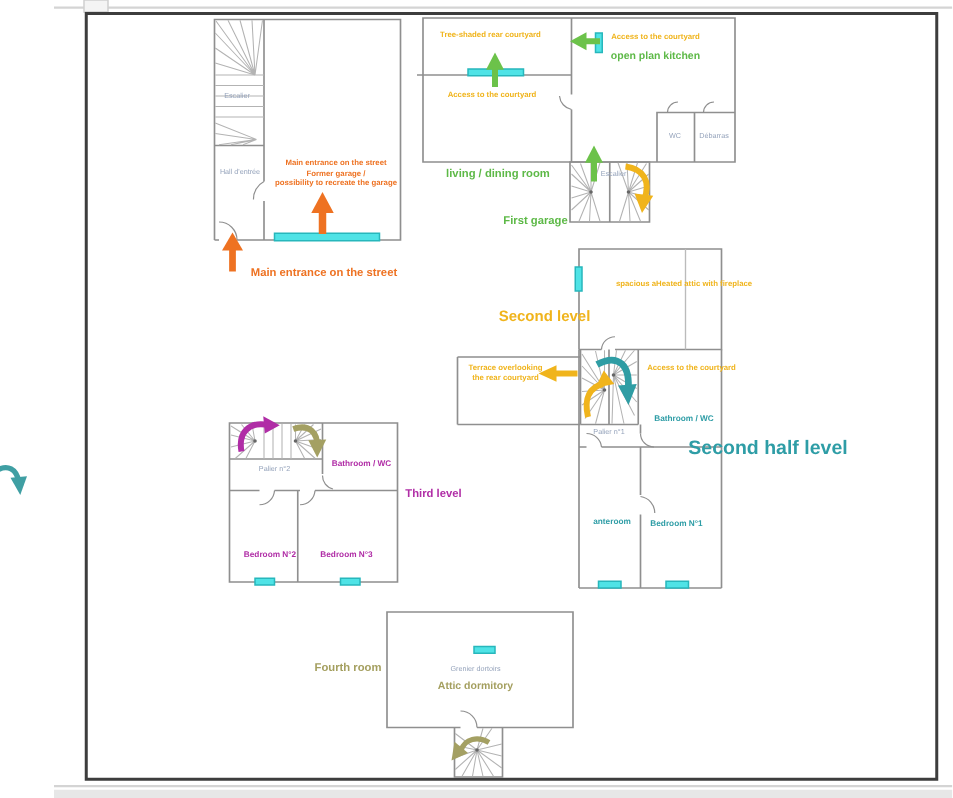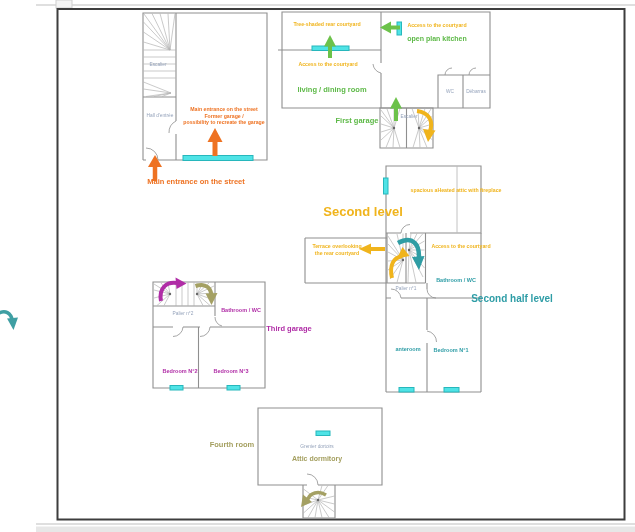--- a/index.html
+++ b/index.html
@@ -6,29 +6,29 @@
   #canvas{position:relative;width:635px;height:532px;background:#fff;overflow:hidden;
           font-family:"Liberation Sans",sans-serif;}
   #linework{position:absolute;left:0;top:0;}
   .label{position:absolute;transform:translate(-50%,-50%);white-space:nowrap;
          font-weight:bold;text-align:center;line-height:1.25;}
   .multiline{white-space:pre-line;}
   .tiny{font-weight:normal;font-size:4.8px;color:#95a3bb;}
   .note-o{font-size:5.2px;color:#ee7222;}
   .note-y{font-size:5.2px;color:#f0b41c;}
   .green-md{font-size:7px;color:#5db947;}
-  .green-lg{font-size:7.5px;color:#5db947;}
-  .lvl-y{font-size:13px;color:#f0b41c;text-align:center;}
+  .green-lg{font-size:7.5px;color:#5db947;margin-top:26px;}
+  .lvl-y{font-size:10px;color:#f0b41c;text-align:center;}
   .teal-sm{font-size:5.5px;color:#2e9da6;}
-  .teal-lg{font-size:10px;color:#2e9da6;}
+  .teal-lg{font-size:13px;color:#2e9da6;}
   .mag-sm{font-size:5.5px;color:#b02da6;}
   .mag-lg{font-size:7.5px;color:#b02da6;}
   .olive-md{font-size:7px;color:#a49f5f;}
   .olive-lg{font-size:7.5px;color:#a49f5f;}
-  .cap-o{font-size:7.5px;color:#ee7222;}
+  .cap-o{font-size:7.5px;color:#ee7222;margin-left:20px;}
 </style>
 </head>
 <body>
 
 <div id="canvas">
 
 <svg id="linework" width="635" height="532" viewBox="0 0 635 532">
 
   <line x1="36" y1="5" x2="635" y2="5" stroke="#d4d4d4" stroke-width="1.5"></line>
   <rect x="56" y="0" width="16" height="8" fill="#f4f4f4" stroke="#cfcfcf" stroke-width="1"></rect>
@@ -202,21 +202,21 @@
 the rear courtyard</div>
 <div class="label note-y" style="left:461px;top:246px">Access to the courtyard</div>
 <div class="label teal-sm" style="left:456px;top:280px">Bathroom / WC</div>
 <div class="label tiny" style="left:406px;top:289px">Palier n°1</div>
 <div class="label teal-lg" style="left:512px;top:299px">Second half level</div>
 <div class="label teal-sm" style="left:408px;top:349px">anteroom</div>
 <div class="label teal-sm" style="left:451px;top:350px">Bedroom N°1</div>
 
 <div class="label tiny" style="left:183px;top:314px">Palier n°2</div>
 <div class="label mag-sm" style="left:241px;top:310px">Bathroom / WC</div>
-<div class="label mag-lg" style="left:289px;top:329px">Third garage</div>
+<div class="label mag-lg" style="left:289px;top:329px">Third level</div>
 <div class="label mag-sm" style="left:180px;top:371px">Bedroom N°2</div>
 <div class="label mag-sm" style="left:231px;top:371px">Bedroom N°3</div>
 
 <div class="label olive-lg" style="left:232px;top:445px">Fourth room</div>
 <div class="label tiny" style="left:317px;top:447px">Grenier dortoirs</div>
 <div class="label olive-md" style="left:317px;top:459px">Attic dormitory</div>
 
 </div>
 
 </body></html>

